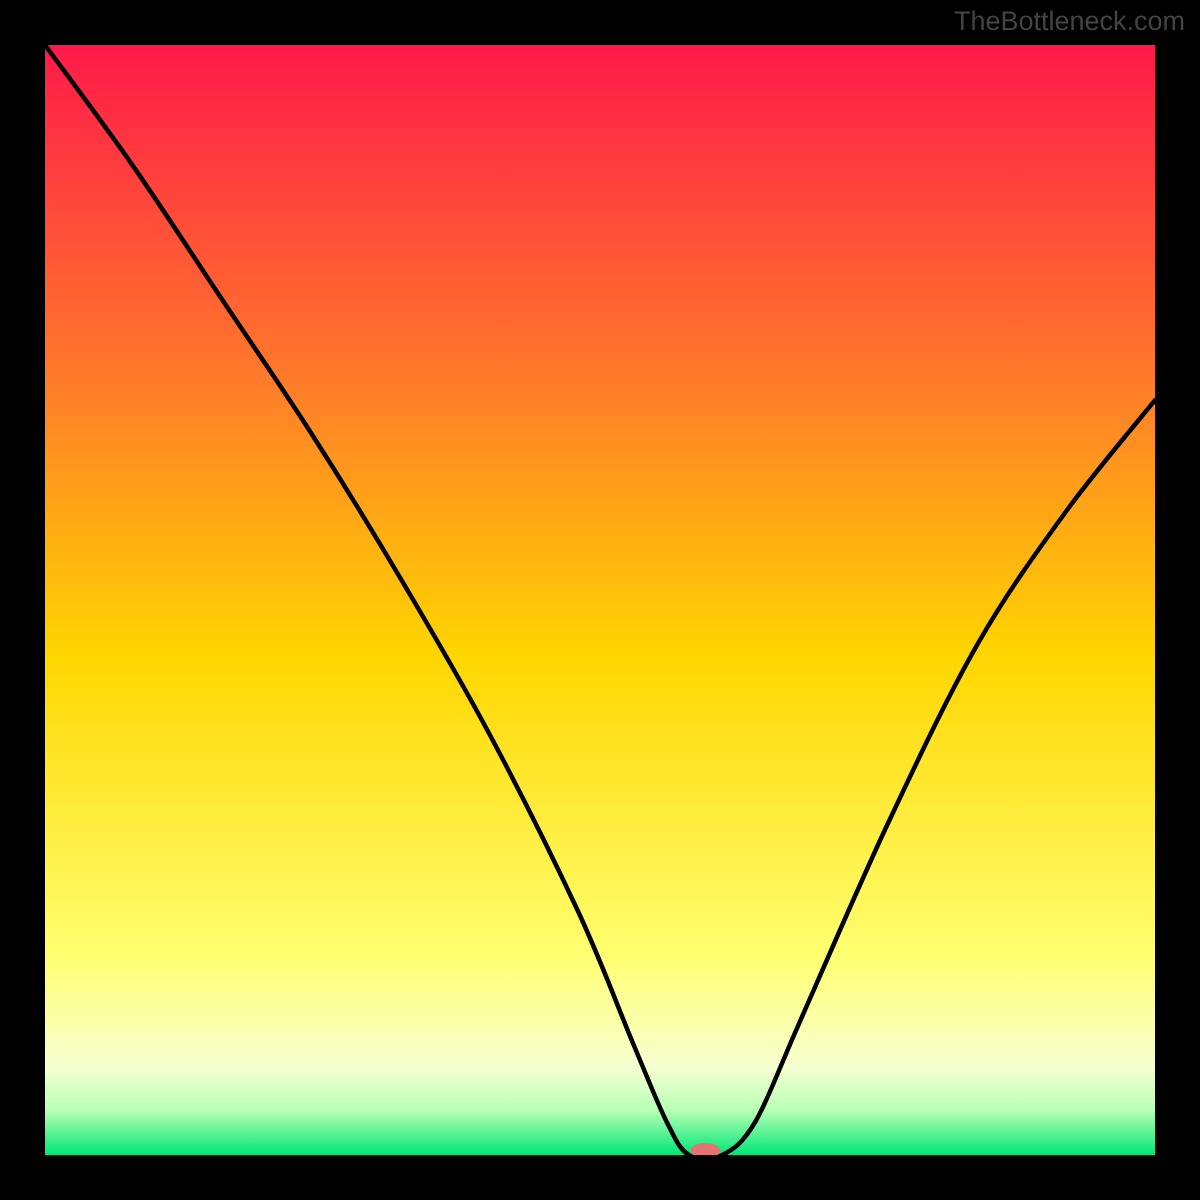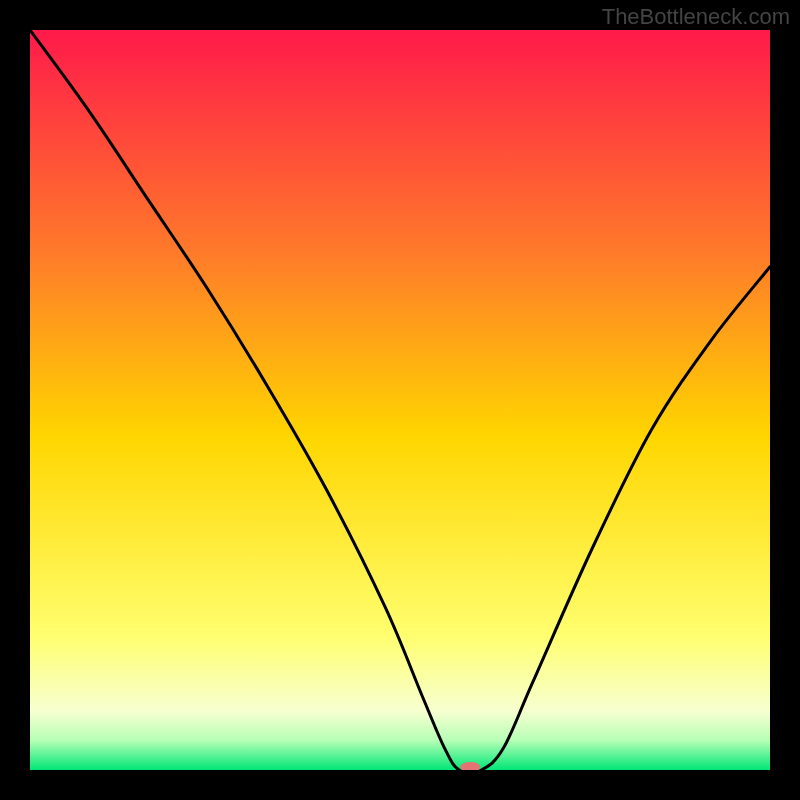--- a/index.html
+++ b/index.html
@@ -9,21 +9,21 @@
     width: 800px;
     height: 800px;
     overflow: hidden;
     font-family: Arial, Helvetica, sans-serif;
   }
   .watermark {
     position: absolute;
     top: 4px;
     right: 10px;
     color: #444;
-    font-size: 22px;
+    font-size: 18px;
     font-weight: 500;
     z-index: 10;
   }
   .chart-area {
     position: absolute;
     left: 30px;
     top: 30px;
     width: 740px;
     height: 740px;
   }

